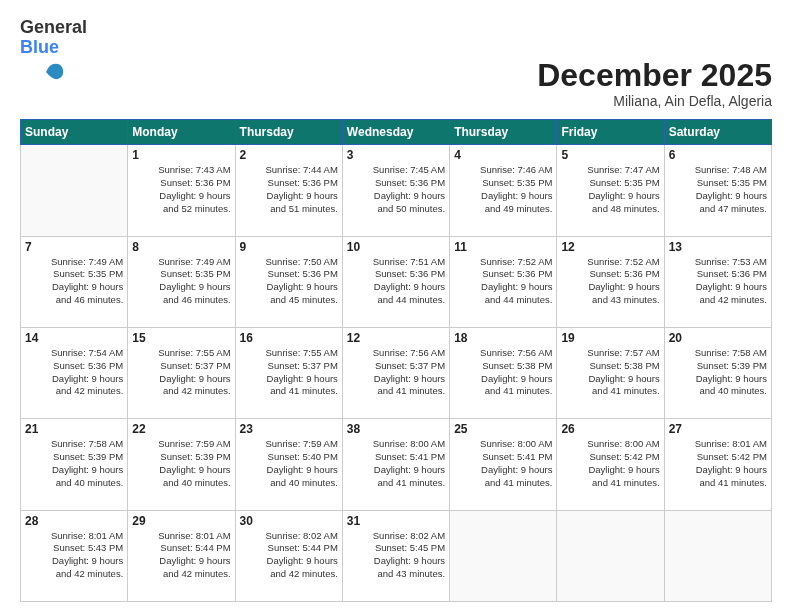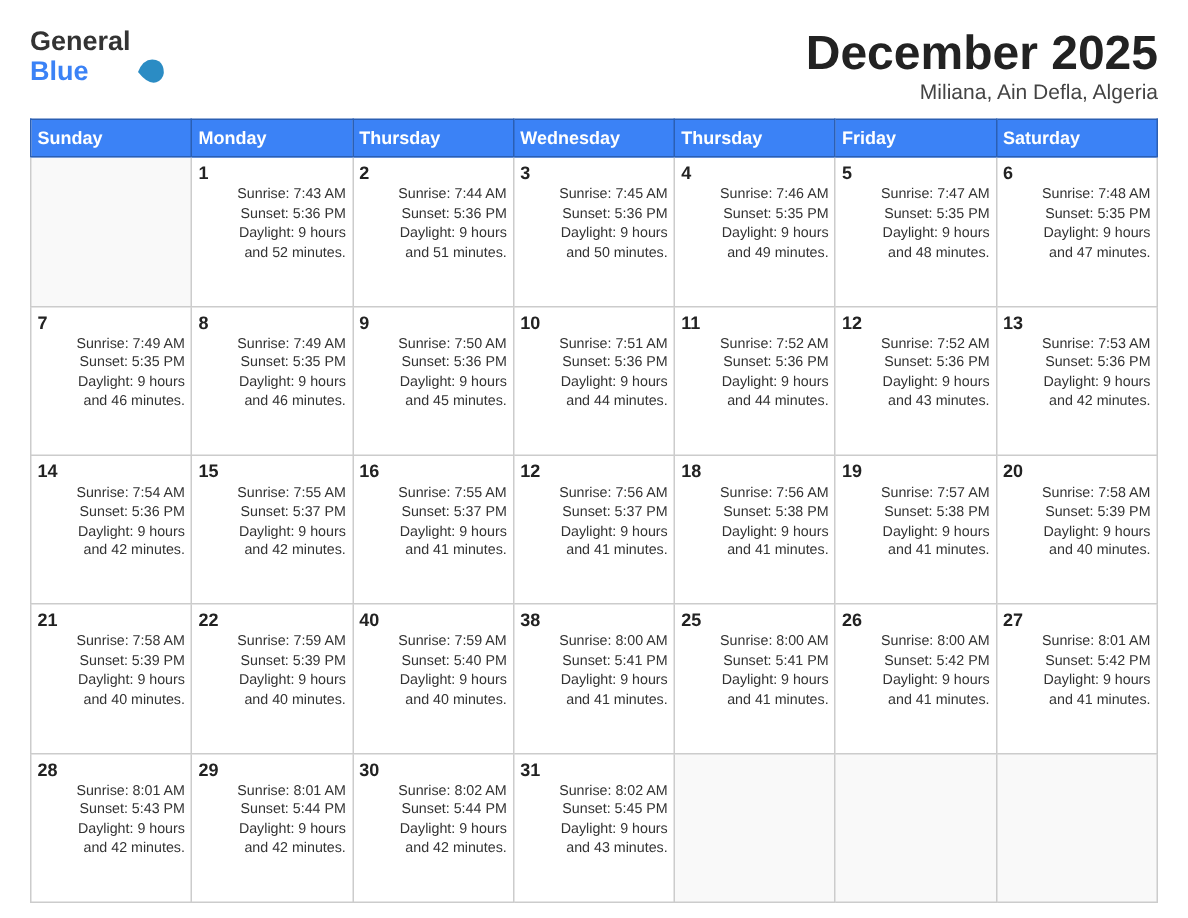--- a/index.html
+++ b/index.html
@@ -18,21 +18,22 @@
       flex-direction: column;
     }
     .header {
       display: flex;
       align-items: flex-start;
       justify-content: space-between;
       margin-bottom: 10px;
     }
     .logo {
       display: flex;
-      align-items: flex-end;
+      align-items: center;
+      flex-direction: column;
     }
     .logo-text {
       display: flex;
       flex-direction: column;
       line-height: 1.1;
     }
     .logo-general {
       font-size: 18px;
       font-weight: bold;
       color: #333;
@@ -43,40 +44,41 @@
       color: #3b82f6;
     }
     .logo-icon {
       width: 22px;
       height: 22px;
       margin-left: 3px;
       margin-top: 2px;
     }
     .title-block {
       text-align: right;
+      margin-top: 40px;
     }
     .month-title {
       font-size: 32px;
       font-weight: bold;
       color: #222;
       line-height: 1.1;
     }
     .location {
       font-size: 14px;
       color: #444;
     }
     .calendar {
       flex: 1;
       border: 1px solid #ccc;
       border-collapse: collapse;
       width: 100%;
       table-layout: fixed;
     }
     .calendar th {
-      background: #3b82f6;
+      background: #0f766e;
       color: #fff;
       font-size: 12px;
       font-weight: bold;
       padding: 5px 4px;
       text-align: left;
       border: 1px solid #2b5fb3;
     }
     .calendar td {
       border: 1px solid #ccc;
       vertical-align: top;
@@ -225,21 +227,21 @@
         <tr>
           <td>
             <span class="day-num">21</span>
             <div class="day-info">Sunrise: 7:58 AM<br>Sunset: 5:39 PM<br>Daylight: 9 hours<br>and 40 minutes.</div>
           </td>
           <td>
             <span class="day-num">22</span>
             <div class="day-info">Sunrise: 7:59 AM<br>Sunset: 5:39 PM<br>Daylight: 9 hours<br>and 40 minutes.</div>
           </td>
           <td>
-            <span class="day-num">40</span>
+            <span class="day-num">23</span>
             <div class="day-info">Sunrise: 7:59 AM<br>Sunset: 5:40 PM<br>Daylight: 9 hours<br>and 40 minutes.</div>
           </td>
           <td>
             <span class="day-num">38</span>
             <div class="day-info">Sunrise: 8:00 AM<br>Sunset: 5:41 PM<br>Daylight: 9 hours<br>and 41 minutes.</div>
           </td>
           <td>
             <span class="day-num">25</span>
             <div class="day-info">Sunrise: 8:00 AM<br>Sunset: 5:41 PM<br>Daylight: 9 hours<br>and 41 minutes.</div>
           </td>

